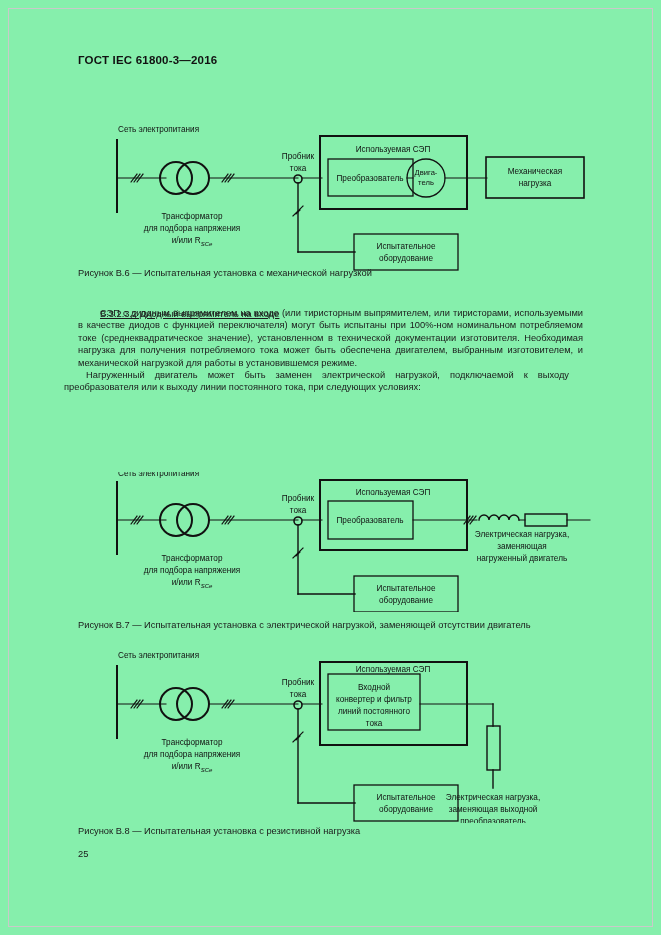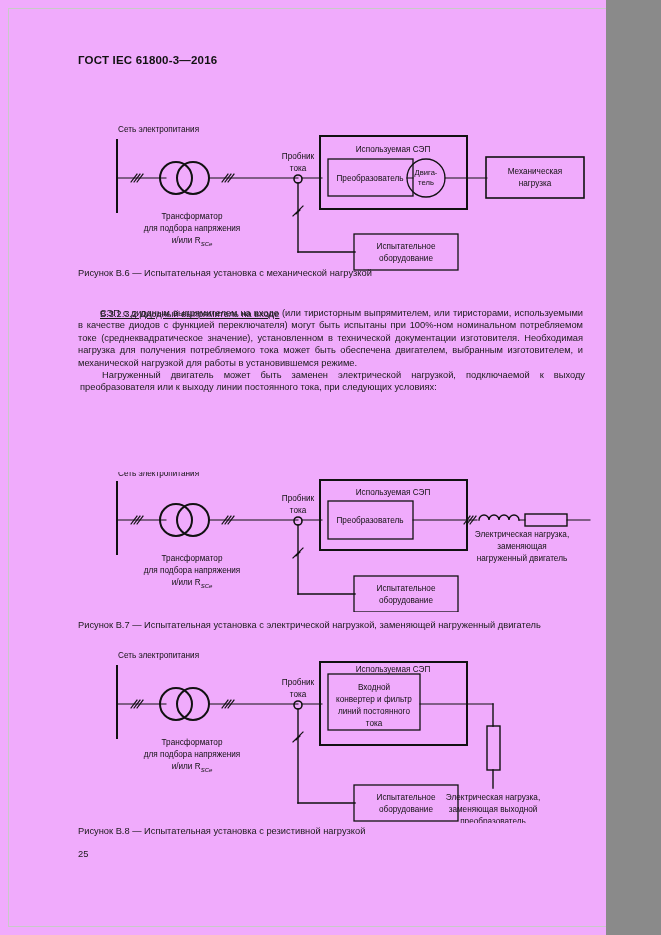--- a/index.html
+++ b/index.html
@@ -5,23 +5,23 @@
   html, body {
     margin: 0;
     padding: 0;
     background: #8a8a8a;
   }
   body {
     font-family: "Liberation Sans", sans-serif;
   }
   .page {
     position: relative;
-    width: 606px;
+    width: 661px;
     height: 935px;
-    background: #f0abfc;
+    background: #86efac;
     overflow: hidden;
     box-sizing: border-box;
   }
   .page-border {
     position: absolute;
     left: 8px;
     top: 8px;
     width: 645px;
     height: 919px;
     border: 1px solid #c9c9c9;
@@ -165,21 +165,21 @@
         </g>
       </svg>
     </div>
 
     <div class="caption" style="left:78px; top:268px; width:505px;">Рисунок B.6 — Испытательная установка с механической нагрузкой</div>
 
     <div class="para" style="left:100px; top:308px; width:483px;text-decoration:underline;">B.3.2.3.2  Диодный выпрямитель на входе</div>
 
     <div class="para indent" style="left:78px; top:307px; width:505px;">СЭП с диодным выпрямителем на входе (или тиристорным выпрямителем, или тиристорами, используемыми в качестве диодов с функцией переключателя) могут быть испытаны при 100%-ном номинальном потребляемом токе (среднеквадратическое значение), установленном в технической документации изготовителя. Необходимая нагрузка для получения потребляемого тока может быть обеспечена двигателем, выбранным изготовителем, и механической нагрузкой для работы в установившемся режиме.</div>
 
-    <div class="para indent" style="left:80px; top:369px; width:505px;">Нагруженный двигатель может быть заменен электрической нагрузкой, подключаемой к выходу преобразователя или к выходу линии постоянного тока, при следующих условиях:</div>
+    <div class="para indent" style="left:64px; top:369px; width:505px;">Нагруженный двигатель может быть заменен электрической нагрузкой, подключаемой к выходу преобразователя или к выходу линии постоянного тока, при следующих условиях:</div>
 
 
 
 
     <div class="figure" style="left:100px; top:472px;">
       <svg width="500" height="140" viewBox="0 0 500 140">
         <g stroke="#111" fill="none" stroke-linecap="square">
           <line x1="17" y1="10" x2="17" y2="82" stroke-width="2"></line>
           <line x1="17" y1="48" x2="66" y2="48" stroke-width="1"></line>
           <g stroke-width="1.2">
@@ -235,21 +235,21 @@
           <text x="270" y="51" text-anchor="middle">Преобразователь</text>
           <text x="422" y="65" text-anchor="middle">Электрическая нагрузка,</text>
           <text x="422" y="77" text-anchor="middle">заменяющая</text>
           <text x="422" y="89" text-anchor="middle">нагруженный двигатель</text>
           <text x="306" y="119" text-anchor="middle">Испытательное</text>
           <text x="306" y="131" text-anchor="middle">оборудование</text>
         </g>
       </svg>
     </div>
 
-    <div class="caption" style="left:78px; top:620px; width:505px;">Рисунок B.7  — Испытательная установка с электрической нагрузкой, заменяющей нагруженный двигатель</div>
+    <div class="caption" style="left:78px; top:620px; width:505px;">Рисунок B.7  — Испытательная установка с электрической нагрузкой, заменяющей отсутствии двигатель</div>
 
     <div class="figure" style="left:100px; top:648px;">
       <svg width="500" height="175" viewBox="0 0 500 175">
         <g stroke="#111" fill="none" stroke-linecap="square">
           <line x1="17" y1="18" x2="17" y2="90" stroke-width="2"></line>
           <line x1="17" y1="56" x2="66" y2="56" stroke-width="1"></line>
           <g stroke-width="1.2">
             <line x1="31" y1="60" x2="37" y2="52"></line>
             <line x1="34" y1="60" x2="40" y2="52"></line>
             <line x1="37" y1="60" x2="43" y2="52"></line>
@@ -298,18 +298,18 @@
           <text x="393" y="152" text-anchor="middle">Электрическая нагрузка,</text>
           <text x="393" y="164" text-anchor="middle">заменяющая выходной</text>
           <text x="393" y="176" text-anchor="middle">преобразователь</text>
           <text x="393" y="188" text-anchor="middle">и нагруженный двигатель</text>
           <text x="306" y="152" text-anchor="middle">Испытательное</text>
           <text x="306" y="164" text-anchor="middle">оборудование</text>
         </g>
       </svg>
     </div>
 
-    <div class="caption" style="left:78px; top:826px; width:505px;">Рисунок B.8  — Испытательная установка с резистивной нагрузкой</div>
+    <div class="caption" style="left:78px; top:826px; width:505px;">Рисунок B.8  — Испытательная установка с резистивной нагрузка</div>
 
     <div class="page-number">25</div>
 
   </div>
 </div>
 
 </body></html>

